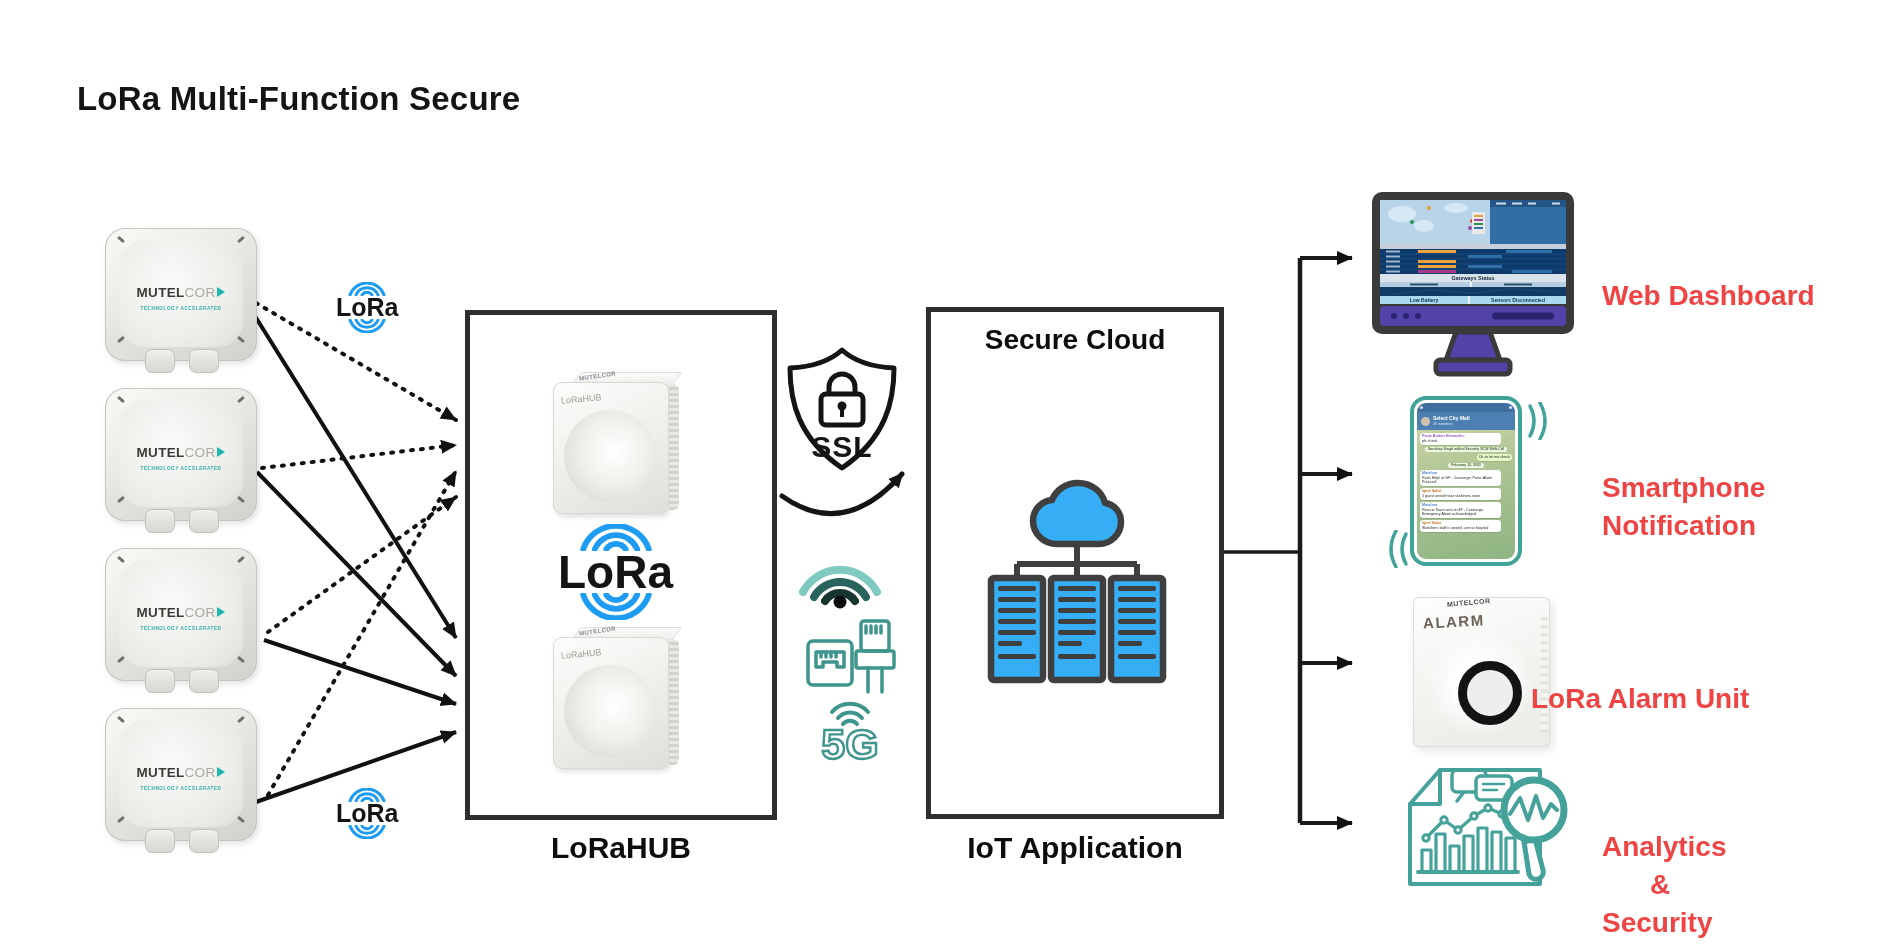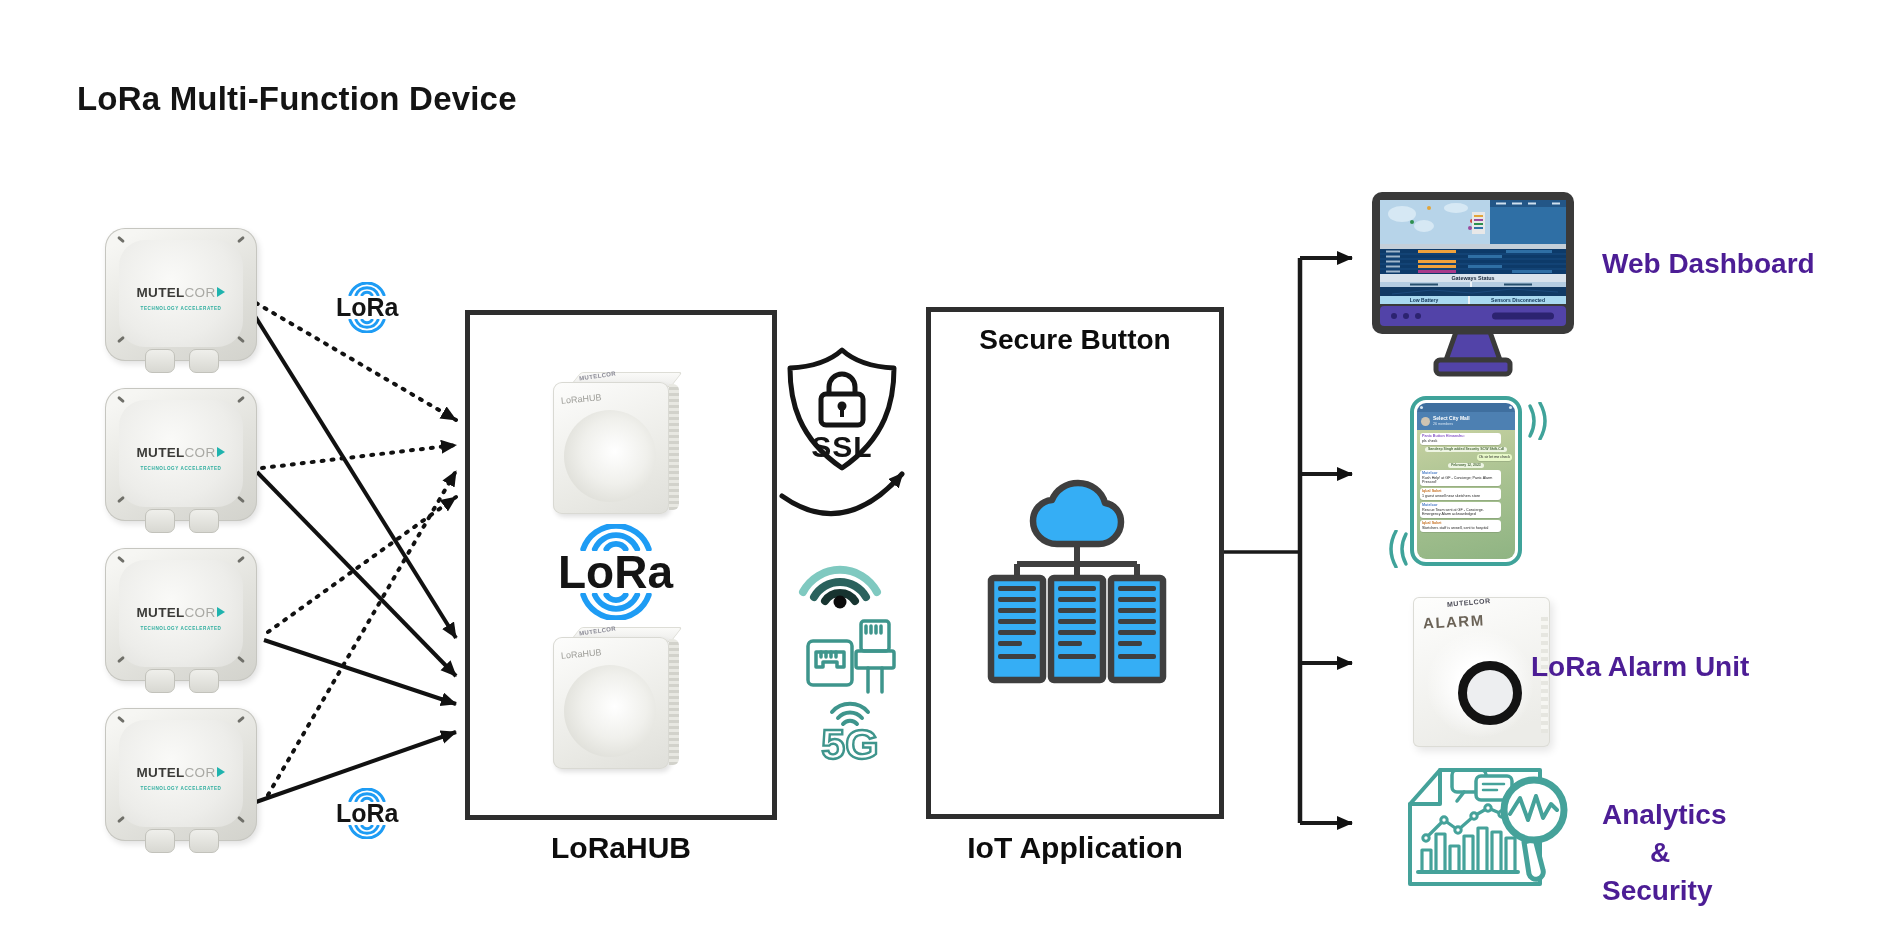--- a/index.html
+++ b/index.html
@@ -65,29 +65,29 @@
   .p-chat{flex:1;background:linear-gradient(165deg,#c8d2a2 0%,#a9c291 45%,#8fb483 100%);display:flex;flex-direction:column;gap:2px;padding:3px;}
   .bub{background:#fff;border-radius:3px;padding:1px 2px 1.5px;max-width:84%;font-size:3.7px;line-height:1.25;color:#222;box-shadow:0 .5px .5px rgba(0,0,0,.2);}
   .bub .snd{display:block;font-weight:700;}
   .snd-blue{color:#4a7dc9;} .snd-orange{color:#c9752a;} .snd-purple{color:#8a5bc9;}
   .pill{align-self:center;background:rgba(247,252,240,.85);color:#4a6a3a;border-radius:4px;font-size:3.5px;padding:.5px 3px;font-weight:700;}
   .me{align-self:flex-end;background:#e7f8c8;}
   .vib{position:absolute;width:24px;height:38px;}
   .vib-left{transform:scaleX(-1);}
 
   
-  .out-label{position:absolute;font-size:28px;font-weight:800;color:#4c1d95;line-height:38px;}
+  .out-label{position:absolute;font-size:28px;font-weight:800;color:#ef4444;line-height:38px;margin-top:32px;}
   .out-label span{display:block;}
 </style>
 </head>
 <body>
 
 <div class="canvas">
 
-  <h1 class="title">LoRa Multi-Function Device</h1>
+  <h1 class="title">LoRa Multi-Function Secure</h1>
 
   <svg class="overlay" width="1890" height="945" viewBox="0 0 1890 945">
     <defs>
       <marker id="ah" markerUnits="userSpaceOnUse" markerWidth="20" markerHeight="16" refX="15" refY="7" orient="auto">
         <path d="M0,0 L16,7 L0,14 Z" fill="#111111"></path>
       </marker>
     </defs>
     <g stroke="#111111" stroke-width="4">
       <line x1="256" y1="303" x2="456" y2="420" stroke-dasharray="2 8" stroke-linecap="round" marker-end="url(#ah)"></line>
       <line x1="262" y1="468" x2="456" y2="445" stroke-dasharray="2 8" stroke-linecap="round" marker-end="url(#ah)"></line>
@@ -259,21 +259,21 @@
   </svg>
 
   <svg class="abs" style="left:812px;top:690px;" width="76" height="76" viewBox="0 0 76 76" fill="none" stroke="#3e958c" stroke-linecap="round">
     <path d="M20,22 A24,24 0 0 1 56,22" stroke-width="4"></path>
     <path d="M26,28 A16,16 0 0 1 50,28" stroke-width="4"></path>
     <path d="M31,34 A9,9 0 0 1 45,34" stroke-width="4"></path>
     <text x="38" y="69" text-anchor="middle" font-size="43" font-weight="800" fill="none" stroke="#3e958c" stroke-width="2.4">5G</text>
   </svg>
 
   <div class="box" style="left:926px;top:307px;width:298px;height:512px;"></div>
-  <div class="cloud-title">Secure Button</div>
+  <div class="cloud-title">Secure Cloud</div>
 
   <svg class="abs" style="left:975px;top:478px;" width="204" height="212" viewBox="0 0 204 212">
     <g stroke="#3f3f3f">
       <line x1="102" y1="62" x2="102" y2="86" stroke-width="6"></line>
       <line x1="42" y1="86" x2="162" y2="86" stroke-width="6"></line>
       <line x1="42" y1="86" x2="42" y2="102" stroke-width="6"></line>
       <line x1="102" y1="86" x2="102" y2="102" stroke-width="6"></line>
       <line x1="162" y1="86" x2="162" y2="102" stroke-width="6"></line>
       <path d="M82,66 L40,66 C26,66 16,55 16,43 C16,32 24,23 35,22 C39,12 49,5 61,5 C74,5 85,13 88,25 C97,26 104,34 104,44 C104,56 94,66 82,66 Z" transform="translate(42,0)" fill="#35aef5" stroke-width="6.5" stroke-linejoin="round"></path>
       <rect x="16" y="100" width="52" height="102" rx="3" fill="#35aef5" stroke-width="6.5"></rect>
@@ -443,20 +443,24 @@
       <path d="M95,26 h21 M95,32 h14" stroke-width="2.5"></path>
     </g>
     <g>
       <path d="M136,84 L147,81 L155,112 A7,7 0 0 1 141,116 Z" stroke-width="5" fill="#ffffff"></path>
       <circle cx="146" cy="52" r="30" stroke-width="7" fill="#ffffff"></circle>
       <path d="M122,56 L132,40 L140,62 L148,38 L155,60 L163,46 L169,52" stroke-width="4"></path>
     </g>
   </svg>
 
   <div class="out-label" style="left:1602px;top:245px;">Web Dashboard</div>
+  <div class="out-label" style="left:1602px;top:437px;">
+    <span>Smartphone</span>
+    <span>Notification</span>
+  </div>
   <div class="out-label" style="left:1531px;top:648px;">LoRa Alarm Unit</div>
   <div class="out-label" style="left:1602px;top:796px;">
     <span>Analytics</span>
     <span style="padding-left:48px;">&amp;</span>
     <span>Security</span>
   </div>
 
 </div>
 
 </body></html>

